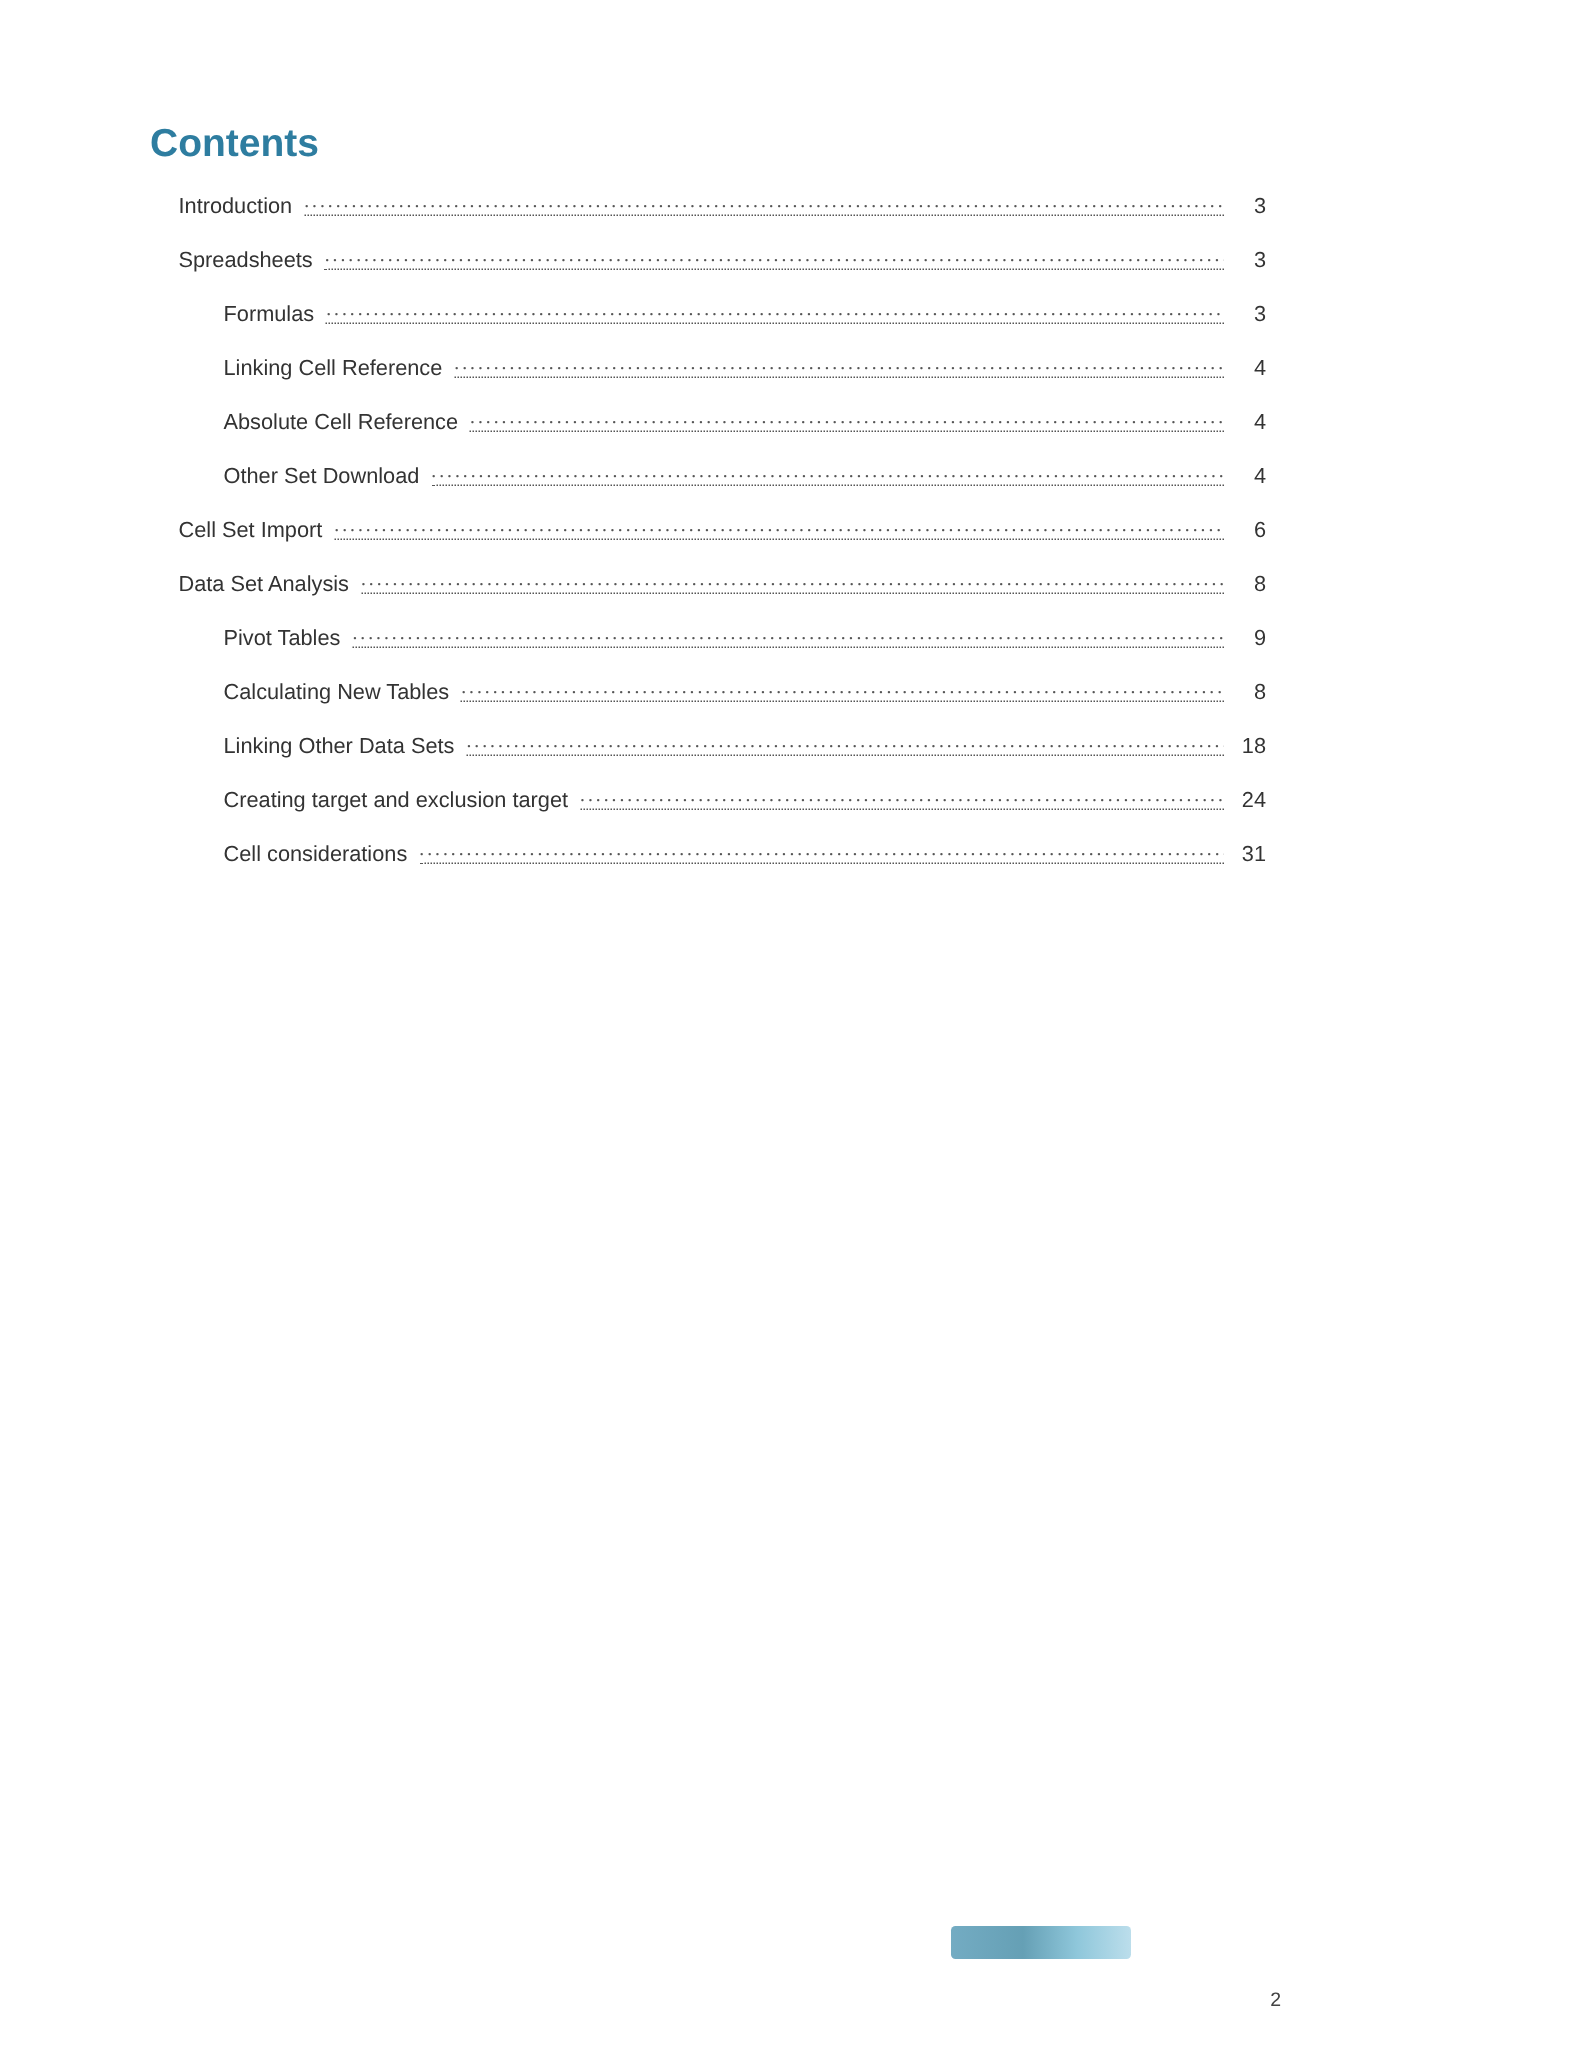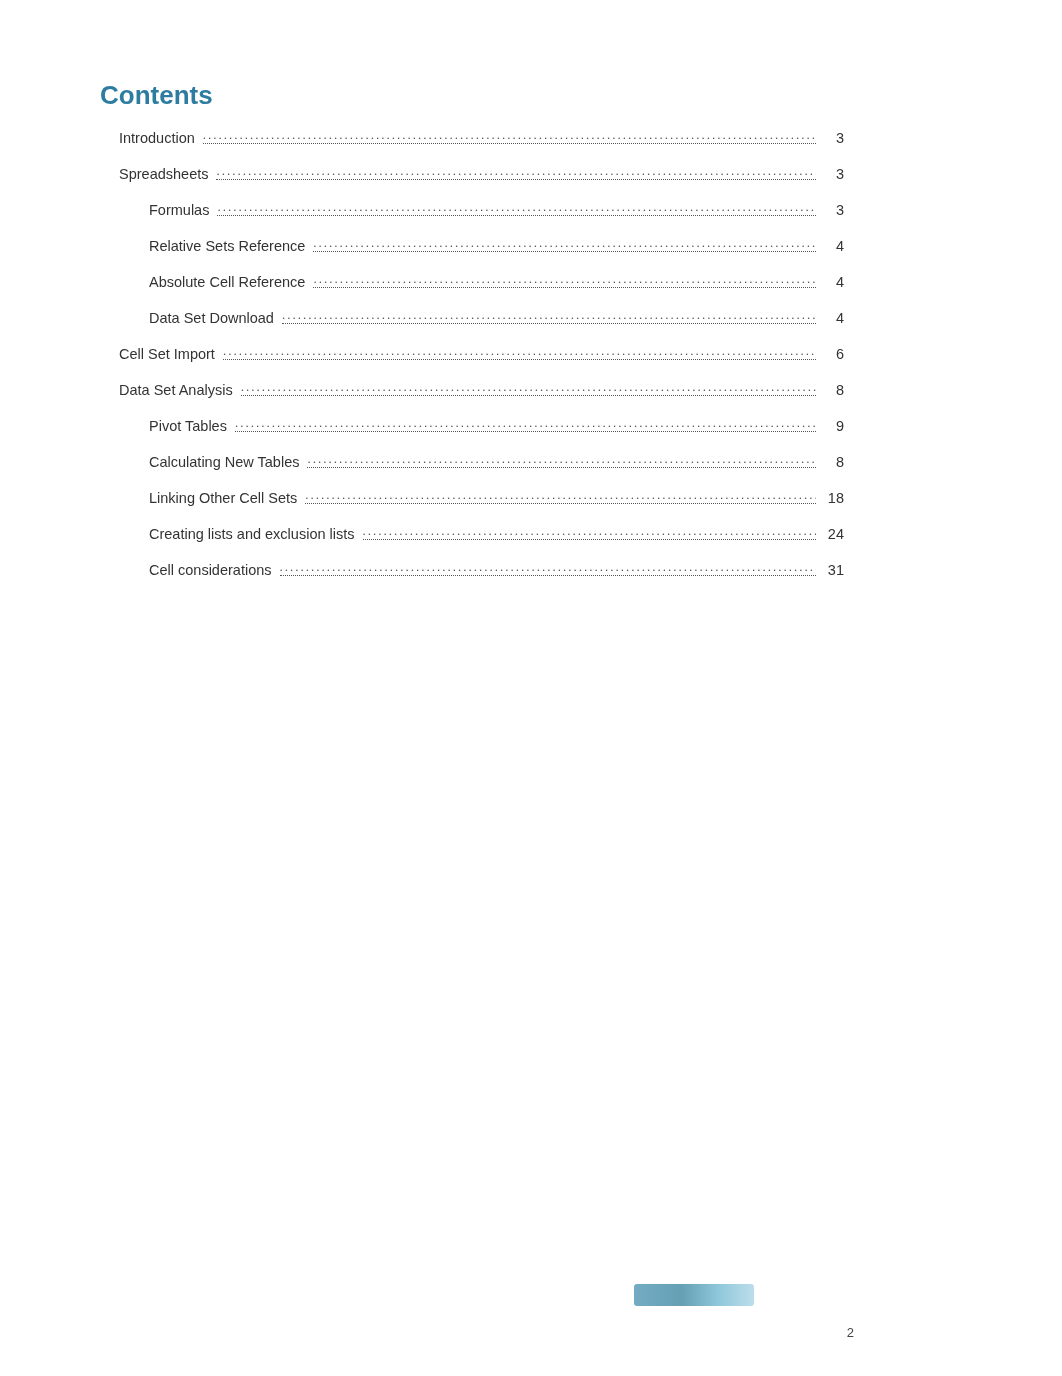--- a/index.html
+++ b/index.html
@@ -124,31 +124,31 @@
         <span class="toc-label">Spreadsheets</span>
         <span class="toc-dots"><span class="toc-dots-content">....................................................................................................................................................................................................................................................................................................</span></span>
         <span class="toc-page">3</span>
       </div>
       <div class="toc-row">
         <span class="toc-label indented-1">Formulas</span>
         <span class="toc-dots"><span class="toc-dots-content">....................................................................................................................................................................................................................................................................................................</span></span>
         <span class="toc-page">3</span>
       </div>
       <div class="toc-row">
-        <span class="toc-label indented-1">Relative Sets Reference</span>
+        <span class="toc-label indented-1">Linking Cell Reference</span>
         <span class="toc-dots"><span class="toc-dots-content">....................................................................................................................................................................................................................................................................................................</span></span>
         <span class="toc-page">4</span>
       </div>
       <div class="toc-row">
         <span class="toc-label indented-1">Absolute Cell Reference</span>
         <span class="toc-dots"><span class="toc-dots-content">....................................................................................................................................................................................................................................................................................................</span></span>
         <span class="toc-page">4</span>
       </div>
       <div class="toc-row">
-        <span class="toc-label indented-1">Data Set Download</span>
+        <span class="toc-label indented-1">Other Set Download</span>
         <span class="toc-dots"><span class="toc-dots-content">....................................................................................................................................................................................................................................................................................................</span></span>
         <span class="toc-page">4</span>
       </div>
       <div class="toc-row">
         <span class="toc-label">Cell Set Import</span>
         <span class="toc-dots"><span class="toc-dots-content">....................................................................................................................................................................................................................................................................................................</span></span>
         <span class="toc-page">6</span>
       </div>
       <div class="toc-row">
         <span class="toc-label">Data Set Analysis</span>
@@ -159,26 +159,26 @@
         <span class="toc-label indented-1">Pivot Tables</span>
         <span class="toc-dots"><span class="toc-dots-content">....................................................................................................................................................................................................................................................................................................</span></span>
         <span class="toc-page">9</span>
       </div>
       <div class="toc-row">
         <span class="toc-label indented-1">Calculating New Tables</span>
         <span class="toc-dots"><span class="toc-dots-content">....................................................................................................................................................................................................................................................................................................</span></span>
         <span class="toc-page">8</span>
       </div>
       <div class="toc-row">
-        <span class="toc-label indented-1">Linking Other Cell Sets</span>
+        <span class="toc-label indented-1">Linking Other Data Sets</span>
         <span class="toc-dots"><span class="toc-dots-content">....................................................................................................................................................................................................................................................................................................</span></span>
         <span class="toc-page">18</span>
       </div>
       <div class="toc-row">
-        <span class="toc-label indented-1">Creating lists and exclusion lists</span>
+        <span class="toc-label indented-1">Creating target and exclusion target</span>
         <span class="toc-dots"><span class="toc-dots-content">....................................................................................................................................................................................................................................................................................................</span></span>
         <span class="toc-page">24</span>
       </div>
       <div class="toc-row">
         <span class="toc-label indented-1">Cell considerations</span>
         <span class="toc-dots"><span class="toc-dots-content">....................................................................................................................................................................................................................................................................................................</span></span>
         <span class="toc-page">31</span>
       </div>
     </div>
 

